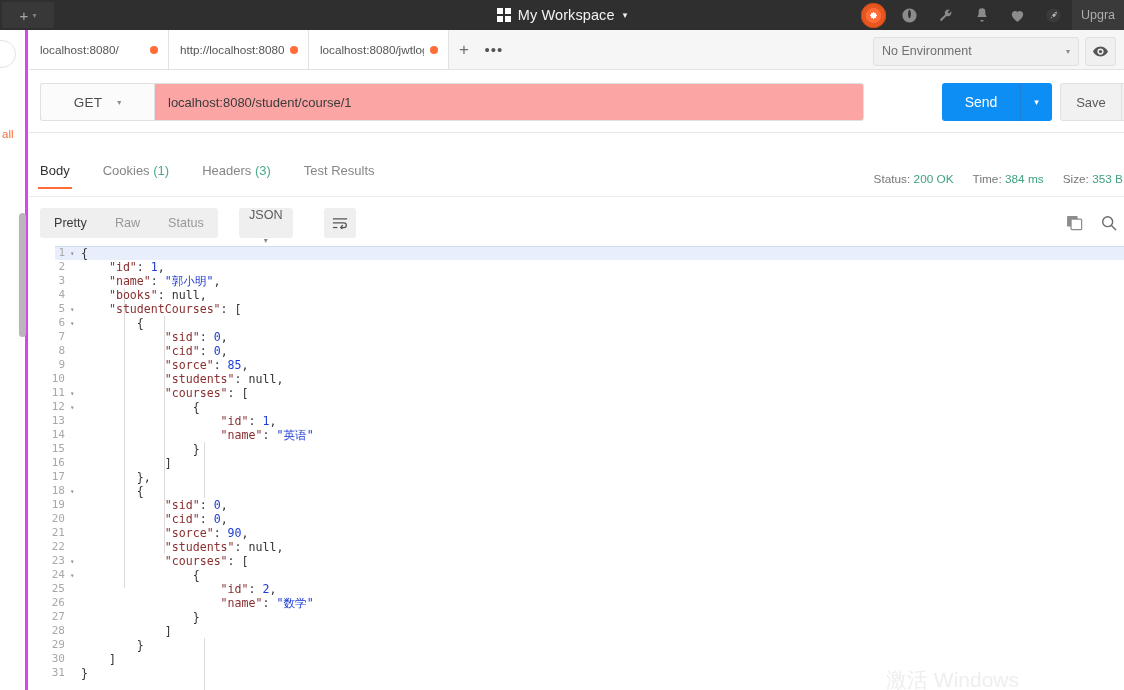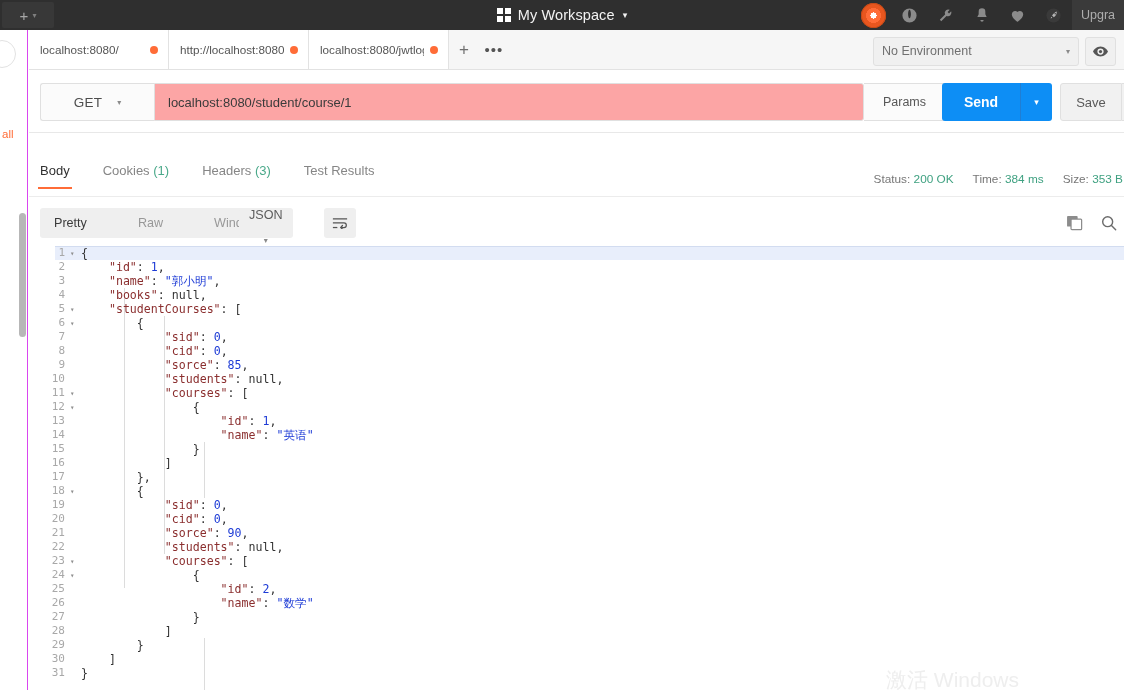--- a/index.html
+++ b/index.html
@@ -54,21 +54,21 @@
     box-shadow: 0 0 0 1px #c44a17 inset;
   }
   .upgrade-btn {
     height: 30px; padding: 0 9px; background: #3a3a3a; color: #adadad;
     display: flex; align-items: center; font-size: 12.5px;
   }
 
   
   .left-edge {
     position: absolute; left: 0; top: 30px; width: 28px; height: 660px;
-    background: #ffffff; border-right: 1px solid #d946ef;
+    background: #ffffff; border-right: 3px solid #d946ef;
   }
   .left-circle {
     position: absolute; left: -12px; top: 10px; width: 28px; height: 28px;
     border: 1px solid #e2e2e2; border-radius: 50%;
   }
   .left-all {
     position: absolute; left: 2px; top: 98px;
     font-size: 11.5px; color: #ff6c37;
   }
   .left-scroll {
@@ -146,21 +146,21 @@
   .paramsbtn {
     position: absolute; left: 835px; top: 12px; width: 82px; height: 38px;
     background: #fbfbfb; border: 1px solid #e0e0e0; border-left: none;
     display: flex; align-items: center; justify-content: center;
     font-size: 12.5px; color: #575757;
   }
   .sendbtn {
     position: absolute; left: 913px; top: 12px; width: 78px; height: 38px;
     background: #0d8ef5; border-radius: 3px 0 0 3px;
     display: flex; align-items: center; justify-content: center;
-    color: #ffffff; font-size: 14px; font-weight: bold;
+    color: #ffffff; font-size: 14px; font-weight: normal;
   }
   .senddrop {
     position: absolute; left: 991px; top: 12px; width: 32px; height: 38px;
     background: #0d8ef5; border-radius: 0 3px 3px 0; border-left: 1px solid #1f7ed4;
     display: flex; align-items: center; justify-content: center;
     color: #ffffff; font-size: 9px;
   }
   .savebtn {
     position: absolute; left: 1031px; top: 12px; width: 62px; height: 38px;
     background: #f1f1f1; border: 1px solid #e0e0e0; border-radius: 3px 0 0 3px;
@@ -197,21 +197,21 @@
     font-size: 11.8px; color: #777777; white-space: nowrap;
   }
   .statusinfo .val { color: #3fa181; }
 
   
   .fmtbar {
     position: absolute; left: 0; top: 175px; width: 1095px; height: 44px;
   }
   .fmtgroup {
     position: absolute; left: 11px; top: 3px; height: 30px; background: #efefef;
-    border-radius: 3px; display: flex; align-items: center; gap: 23px;
+    border-radius: 3px; display: flex; align-items: center;
   }
   .fmtgroup .fi {
     padding: 0 14px; height: 30px; display: flex; align-items: center;
     font-size: 12.6px; color: #989898;
   }
   .fmtgroup .fi.active { color: #3a3a3a; }
   .jsonsel {
     position: absolute; left: 210px; top: 3px; height: 30px; padding: 0 10px;
     background: #efefef; border-radius: 3px;
     display: flex; align-items: center; gap: 14px;
@@ -371,21 +371,20 @@
         </div>
       </div>
     </div>
 
     <div class="urlbar">
       <div class="methodbox">
         <span class="m">GET</span>
         <span class="cara">▾</span>
       </div>
       <div class="urlinput">localhost:8080/student/course/1</div>
-      <div class="paramsbtn">Params</div>
       <div class="sendbtn">Send</div>
       <div class="senddrop">▾</div>
       <div class="savebtn">Save</div>
       <div class="savedrop">▾</div>
     </div>
 
     <div class="resptabs">
       <div class="rtabs-inner">
         <div class="rt active">
           <span>Body</span>
@@ -407,21 +406,21 @@
         <span><span>Time:</span> <span class="val">384 ms</span></span>
         <span><span>Size:</span> <span class="val">353 B</span></span>
       </div>
     </div>
     <div class="resp-sep"></div>
 
     <div class="fmtbar">
       <div class="fmtgroup">
         <div class="fi active">Pretty</div>
         <div class="fi">Raw</div>
-        <div class="fi">Windows</div>
+        <div class="fi">Status</div>
       </div>
       <div class="jsonsel">
         <span>JSON</span>
         <span class="cara">▾</span>
       </div>
       <div class="wrapbtn">
         <svg width="16" height="12" viewBox="0 0 18 13" fill="none" stroke="#555" stroke-width="1.4">
           <path d="M1 1.8h16M1 6.4h12.5a2.6 2.6 0 0 1 0 5.2h-3.2"></path>
           <path d="M11.8 9.3l-2 2.3 2 2" stroke-linecap="round"></path>
           <path d="M1 11.6h5"></path>

